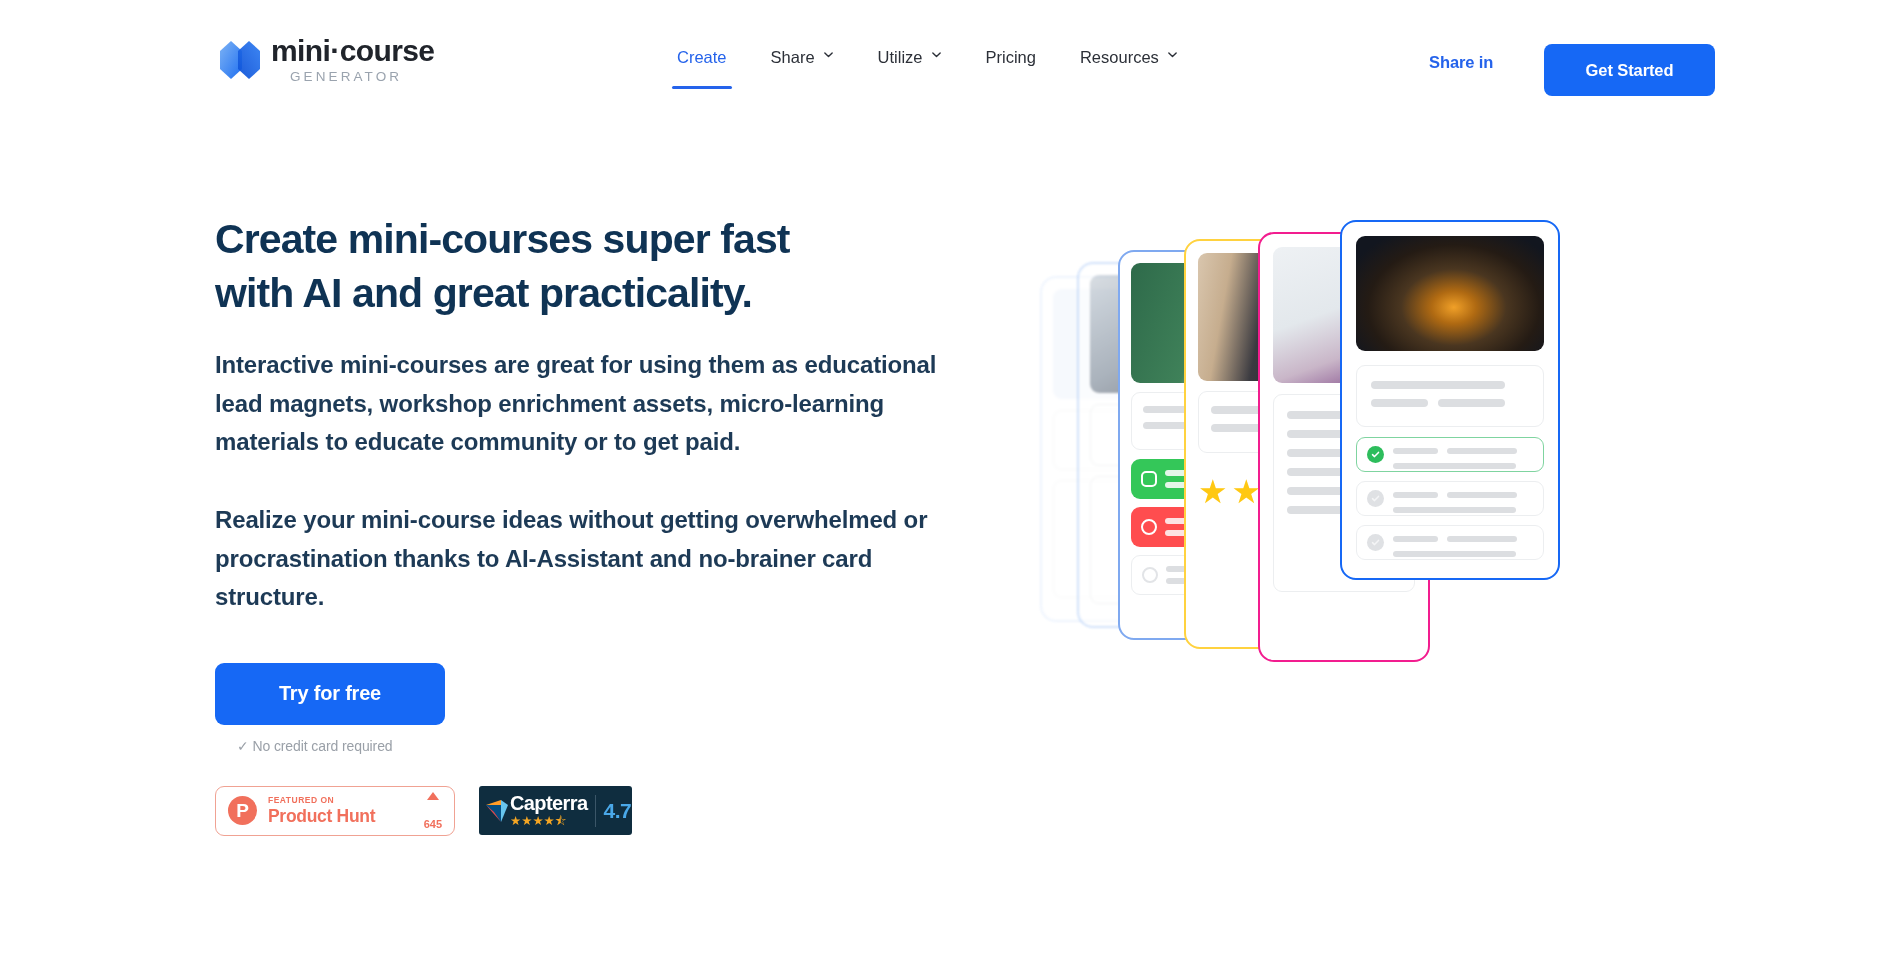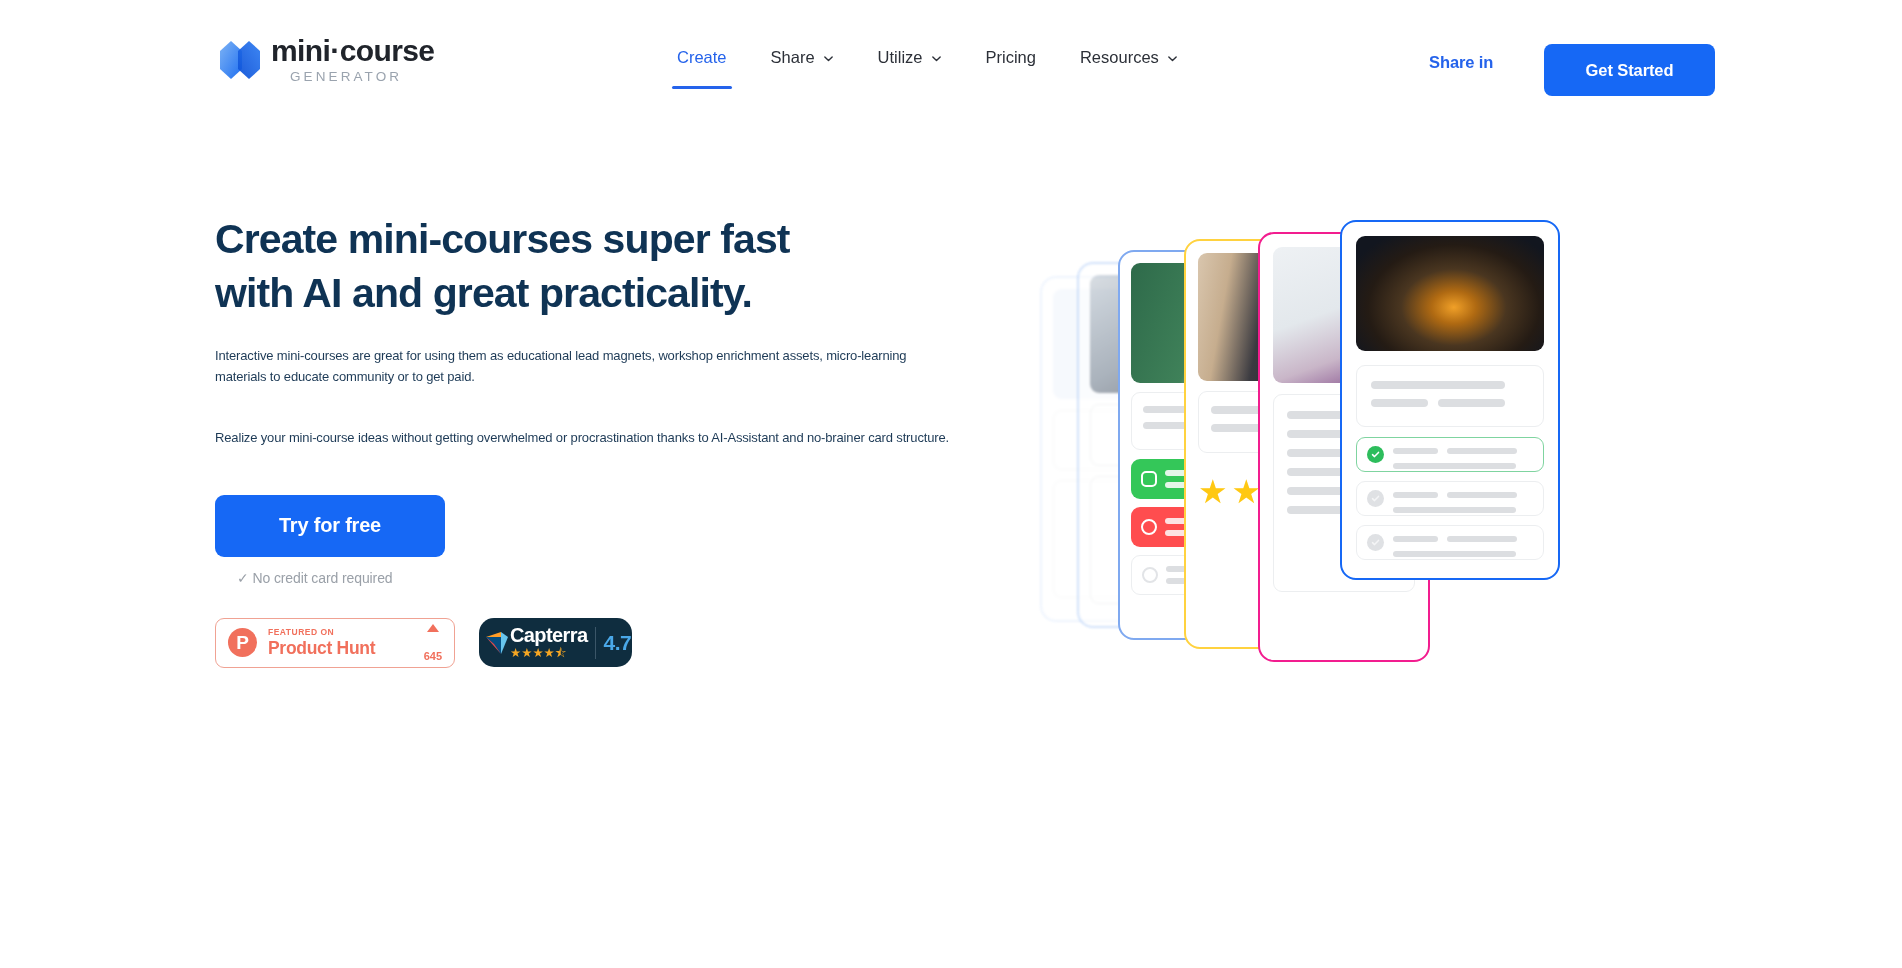--- a/index.html
+++ b/index.html
@@ -30,21 +30,21 @@
   .logo-sub {
     font-size: 13.5px; font-weight: 400; color: #9aa3ae;
     letter-spacing: 3.1px; margin-top: 4px; margin-left: 19px;
   }
 
   .nav {
     position: absolute; left: 640px; top: 48px;
     display: flex; align-items: flex-start; gap: 0;
   }
   .nav-item {
-    display: flex; align-items: center; gap: 8px;
+    display: flex; align-items: flex-start; gap: 8px;
     font-size: 16.5px; color: #2c3038; font-weight: 400;
     padding: 0 22px; cursor: pointer; position: relative;
     padding-bottom: 22px;
   }
   .nav-item.active { color: #2563eb; }
   .nav-item.active .nav-underline {
     position: absolute; left: 17px; right: 17px; bottom: 0;
     height: 3px; background: #2563eb; border-radius: 2px;
   }
   .chev { display: inline-block; width: 11px; height: 11px; position: relative; top: 1px; }
@@ -67,22 +67,22 @@
 
   
   .hero-left { position: absolute; left: 215px; top: 212px; width: 740px; }
 
   .headline {
     font-size: 41px; font-weight: 700; color: #0f3354;
     line-height: 1.32; letter-spacing: -0.9px;
   }
   .hero-para {
     margin-top: 26px;
-    font-size: 13px; color: #1d3a56; line-height: 1.60;
-    font-weight: 400; letter-spacing: -0.15px;
+    font-size: 24px; color: #1d3a56; line-height: 1.60;
+    font-weight: 700; letter-spacing: -0.15px;
   }
   .hero-para.second { margin-top: 40px; }
 
   .try-btn {
     margin-top: 46px;
     width: 230px; height: 62px;
     background: #1668f5; color: #fff;
     border: none; border-radius: 9px;
     font-family: "Liberation Sans", sans-serif;
     font-size: 20px; font-weight: 700; cursor: pointer;
@@ -123,21 +123,21 @@
     line-height: 1; gap: 3px;
   }
   .ph-tri {
     width: 0; height: 0;
     border-left: 6px solid transparent; border-right: 6px solid transparent;
     border-bottom: 8px solid #f1705c;
   }
   .ph-count { font-size: 11px; font-weight: 700; color: #f1705c; margin-top: 16px; }
 
   .cap-badge {
-    width: 153px; height: 49px; border-radius: 15px;
+    width: 153px; height: 49px; border-radius: 3px;
     background: #0f2d3f; display: flex; align-items: center;
     padding-left: 6px; cursor: pointer; position: relative;
   }
   .cap-flag { width: 24px; height: 26px; flex: none; margin-right: 1px; }
   .cap-mid { display: flex; flex-direction: column; line-height: 1; }
   .cap-word {
     font-size: 20px; font-weight: 700; color: #fff;
     letter-spacing: -0.6px;
   }
   .cap-stars { font-size: 12.5px; color: #f5a623; letter-spacing: 0px; margin-top: 2px; }

